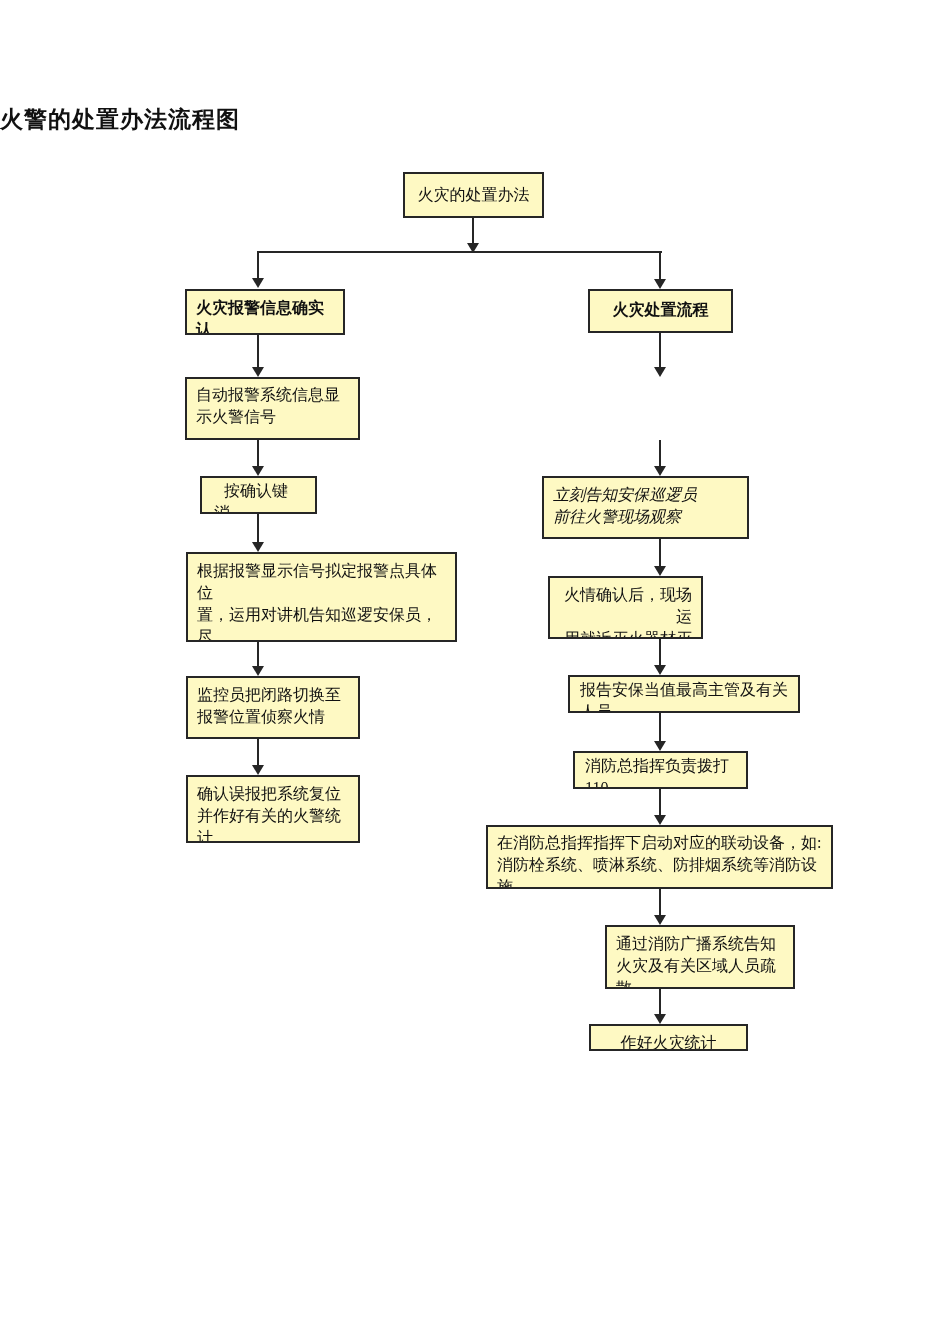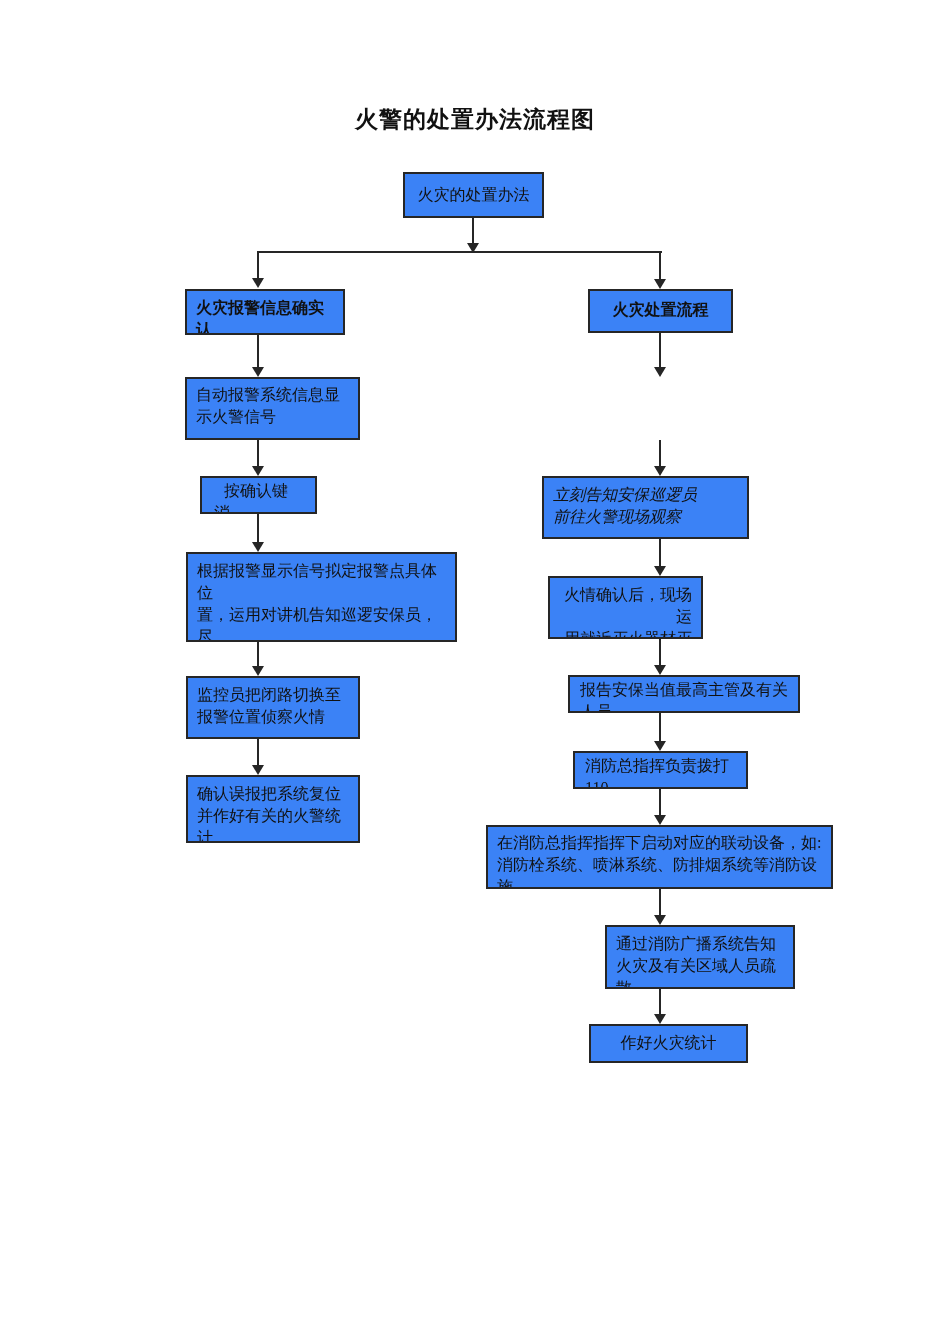--- a/index.html
+++ b/index.html
@@ -10,31 +10,31 @@
     background: #ffffff;
     font-family: "Liberation Serif", "DejaVu Serif", serif;
     color: #111111;
     overflow: hidden;
   }
   .title {
     position: absolute;
     left: 0; top: 104px;
     width: 950px;
     margin: 0;
-    text-align: center;
+    text-align: left;
     font-size: 23px;
     font-weight: bold;
     letter-spacing: 1px;
     color: #111111;
   }
   .node {
     position: absolute;
     box-sizing: border-box;
     border: 2px solid #262626;
-    background: #3b82f6;
+    background: #fef9c3;
     font-size: 16px;
     line-height: 22px;
     white-space: pre-wrap;
     overflow: hidden;
     padding: 6px 9px;
     color: #111111;
   }
   .node.bold   { font-weight: bold; }
   .node.center { text-align: center; }
   .hline {
@@ -183,15 +183,15 @@
 
   <div class="node" style="left:573px;top:925px;width:190px;height:64px;margin-left:32px;">通过消防广播系统告知
 火灾及有关区域人员疏
 散</div>
 
   <div class="varrow" style="left:654px;top:989px;height:35px;">
     <div class="shaft"></div>
     <div class="head"></div>
   </div>
 
-  <div class="node center" style="left:589px;top:1024px;width:159px;height:39px;">作好火灾统计</div>
+  <div class="node center" style="left:589px;top:1024px;width:159px;height:27px;">作好火灾统计</div>
 
 </div>
 
 </body></html>

